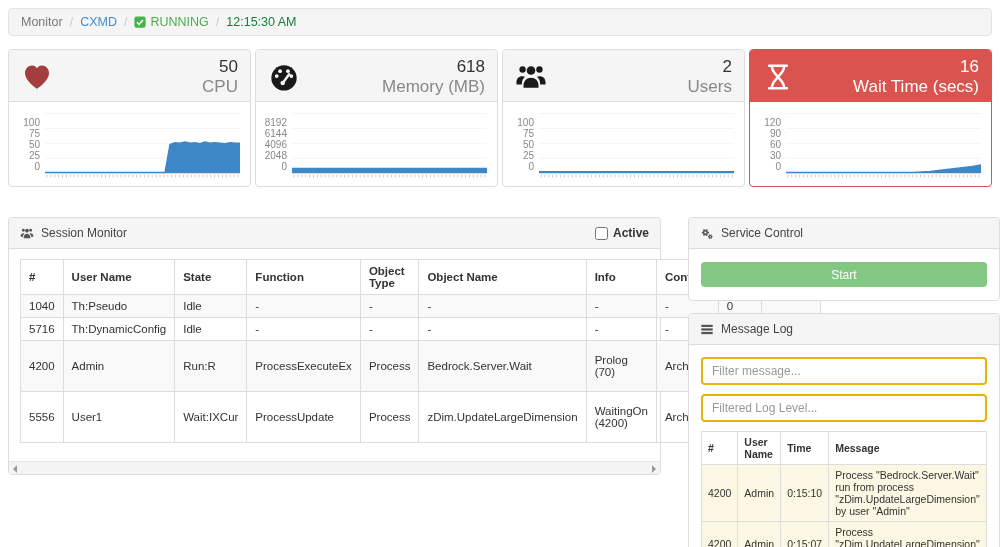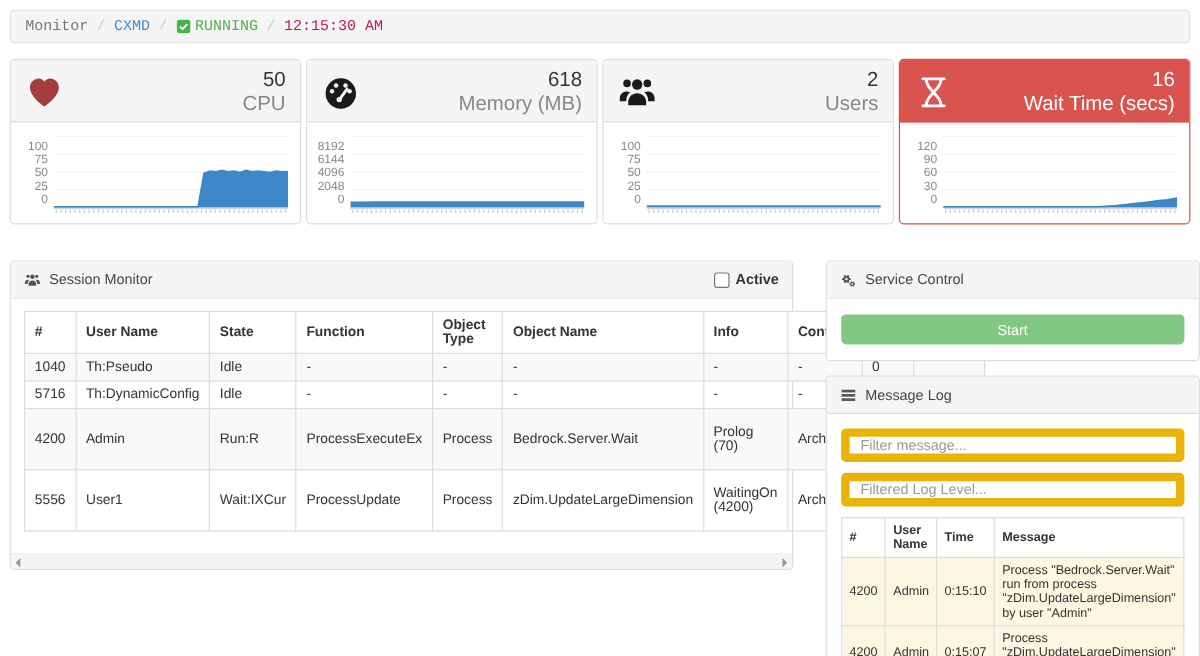--- a/index.html
+++ b/index.html
@@ -2,26 +2,26 @@
 <html><head>
 <meta charset="utf-8">
 <style>
   * { margin:0; padding:0; box-sizing:border-box; }
   html,body { width:1000px; height:547px; overflow:hidden; background:#fff;
     font-family:"Liberation Sans","DejaVu Sans",sans-serif; color:#333; }
 
   
   .breadcrumb { margin:8px 8px 0; background:#f5f5f5; border:1px solid #e3e3e3;
     border-radius:4px; padding:6px 12px; font-size:12.5px; display:flex;
-    align-items:center; gap:7px;font-family:Liberation Mono, monospace; }
+    align-items:center; gap:7px; }
   .crumb-sep { color:#ccc; }
   .crumb-muted { color:#777; }
   .crumb-link { color:var(--link,#428bca); cursor:pointer; text-decoration:none; }
   .crumb-status { color:var(--running-green,#4cae4c); display:flex; align-items:center; gap:4px; }
-  .crumb-time { color:#be185d; }
+  .crumb-time { color:#15803d; }
   .checksq { width:12px; height:12px; display:inline-block; }
 
   
   .cards { display:grid; grid-template-columns:repeat(4,1fr); gap:4px; margin:13px 8px 0; }
   .card { border:1px solid #ddd; border-radius:4px; background:#fff; overflow:hidden; }
   .card-head { background:#f5f5f5; border-bottom:1px solid #ddd; padding:9px 12px 7px;
     display:flex; align-items:center; justify-content:space-between; height:52px; }
   .card-icon { width:32px; height:30px; }
   .card-icon svg { width:100%; height:100%; }
   .card-nums { text-align:right; line-height:1.15; }
@@ -68,21 +68,21 @@
   
   .svc-body { padding:13px 12px; display:flex; gap:22px; }
   .btn { flex:1; height:25px; border:none; border-radius:4px; color:#fff;
     font-size:12px; font-family:inherit; cursor:pointer; }
   .btn-start { background:var(--success-soft,#82c882); }
   .btn-stop { background:var(--danger,#d9534f); }
 
   
   .msg-panel { margin-top:12px; }
   .msg-body { padding:12px 12px 0; }
-  .filter-input { width:100%; height:28px; border:7px solid #eab308; border-radius:4px;
+  .filter-input { width:100%; height:28px; border:2px solid #eab308; border-radius:4px;
     padding:4px 9px; font-size:12px; font-family:inherit; color:#333; margin-bottom:9px;
     background:#fff; }
   .filter-input::placeholder { color:#999; }
   .mtable th, .mtable td { border:1px solid #ddd; padding:4px 6px; font-size:10.5px;
     text-align:left; vertical-align:middle; }
   .mtable thead th { font-weight:bold; background:#fff; }
   .mtable tbody tr { background:var(--warning-row,#fcf7e3); }
 </style>
 </head>
 <body style="--link: #428bca; --running-green: #4cae4c; --danger: #d9534f; --success-soft: #82c882; --action-blue: #3e8cc8; --chart-blue: #3d87c6; --warning-row: #fcf7e3; --heart-red: #a43e3e;">

